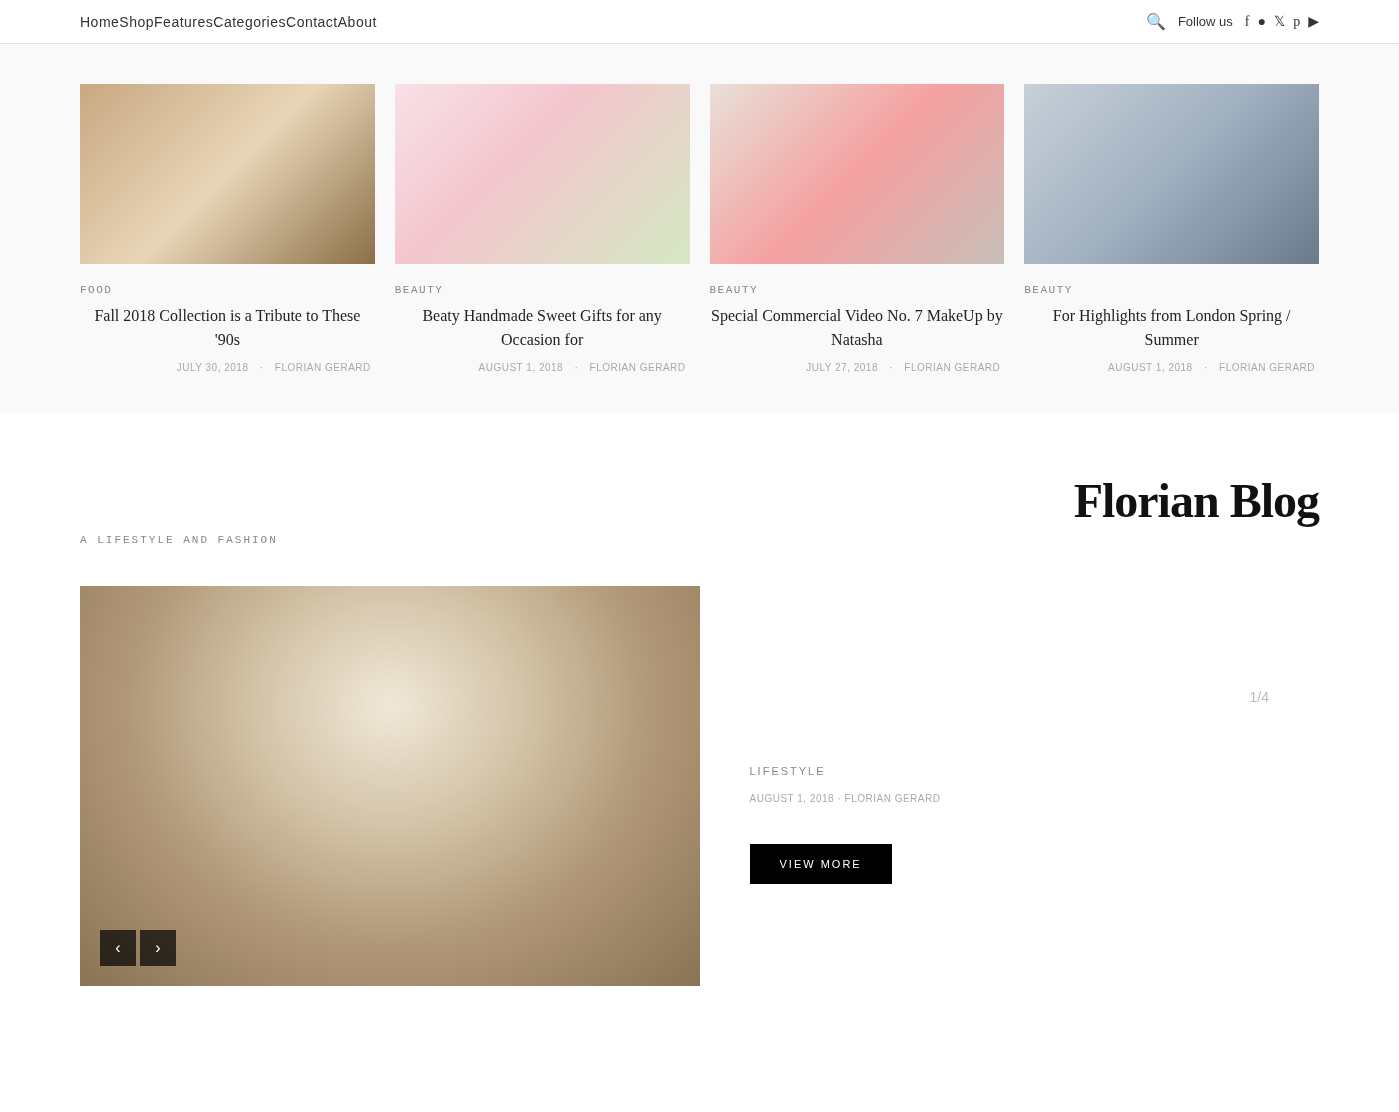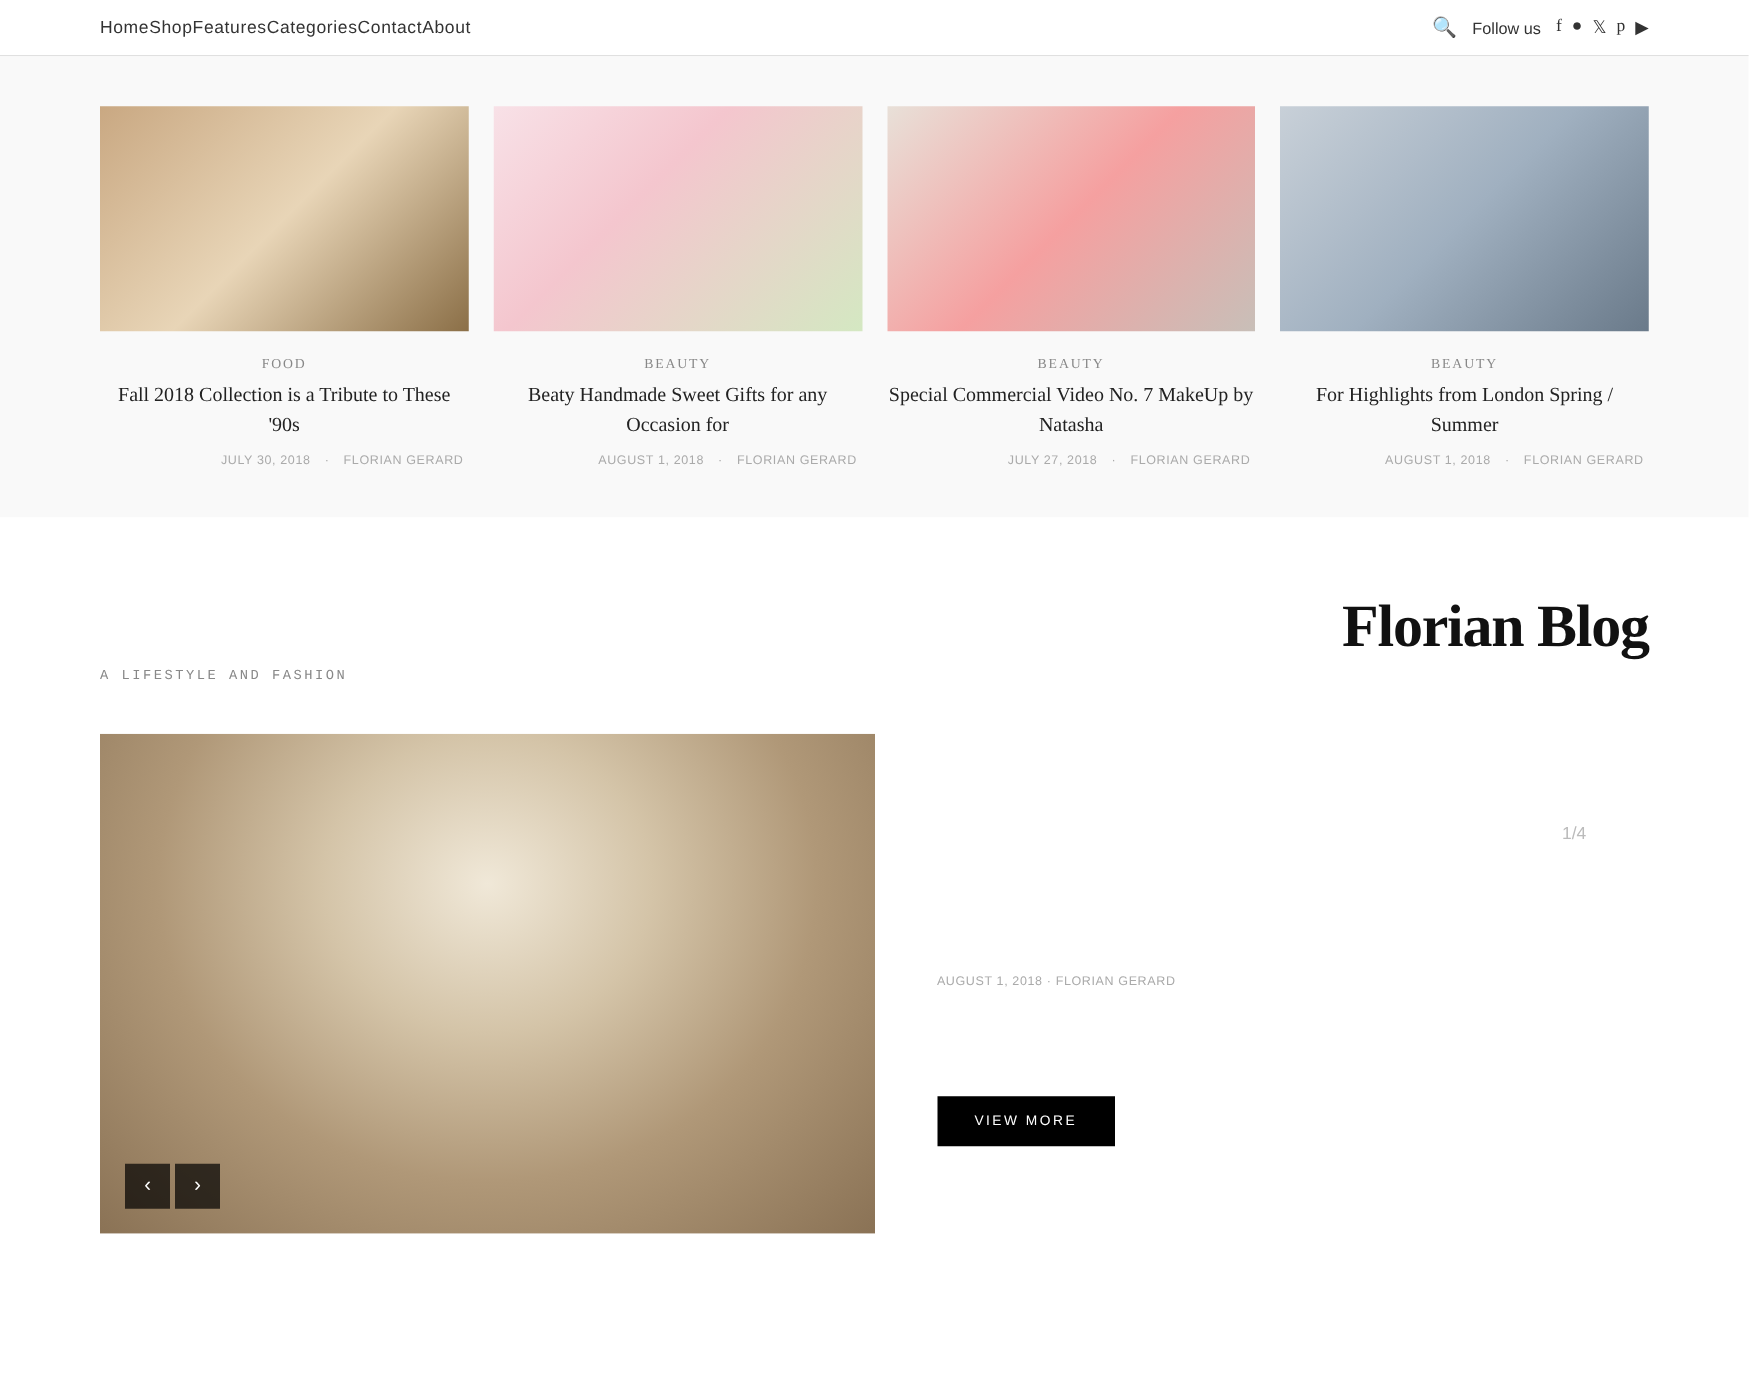--- a/index.html
+++ b/index.html
@@ -76,22 +76,21 @@
       background: linear-gradient(135deg, #e8e0d8 0%, #f5a0a0 50%, #c8bfb8 100%);
     }
     .grid-item .img-placeholder.beauty-bath {
       background: linear-gradient(135deg, #c8d0d8 0%, #a0b0c0 50%, #6a7a8a 100%);
     }
     .grid-item .category-label {
       font-size: 11px;
       letter-spacing: 1.5px;
       text-transform: uppercase;
       color: #888;
-      font-family: Liberation Serif, serif;
-      text-align: center;
+      font-family: Liberation Mono, monospace;
       margin-top: 20px;
       margin-bottom: 8px;
     }
     .grid-item .item-title {
       font-size: 16px;
       font-family: Georgia, serif;
       text-align: center;
       line-height: 1.5;
       color: #222;
       margin-bottom: 10px;
@@ -180,21 +179,20 @@
       display: flex;
       align-items: center;
       justify-content: center;
     }
     .featured-content {
       padding: 60px 50px;
       display: flex;
       flex-direction: column;
       justify-content: center;
       background: #fff;
-      gap: 46px;
     }
     .slide-counter {
       text-align: right;
       font-size: 14px;
       font-family: Arial, sans-serif;
       color: #bbb;
       margin-bottom: 60px;
     }
     .featured-category {
       font-size: 11px;
@@ -323,20 +321,21 @@
         <div class="person-silhouette"></div>
       </div>
       <div class="nav-arrows">
         <button class="arrow-btn">‹</button>
         <button class="arrow-btn">›</button>
       </div>
     </div>
 
     <div class="featured-content">
       <div class="slide-counter">1/4</div>
+      <div class="featured-category">LIFESTYLE</div>
       <div class="featured-meta">
         <span>AUGUST 1, 2018</span>
         <span class="dot"> · </span>
         <span>FLORIAN GERARD</span>
       </div>
       <button class="view-more-btn">VIEW MORE</button>
     </div>
   </div>
 </section>
 

